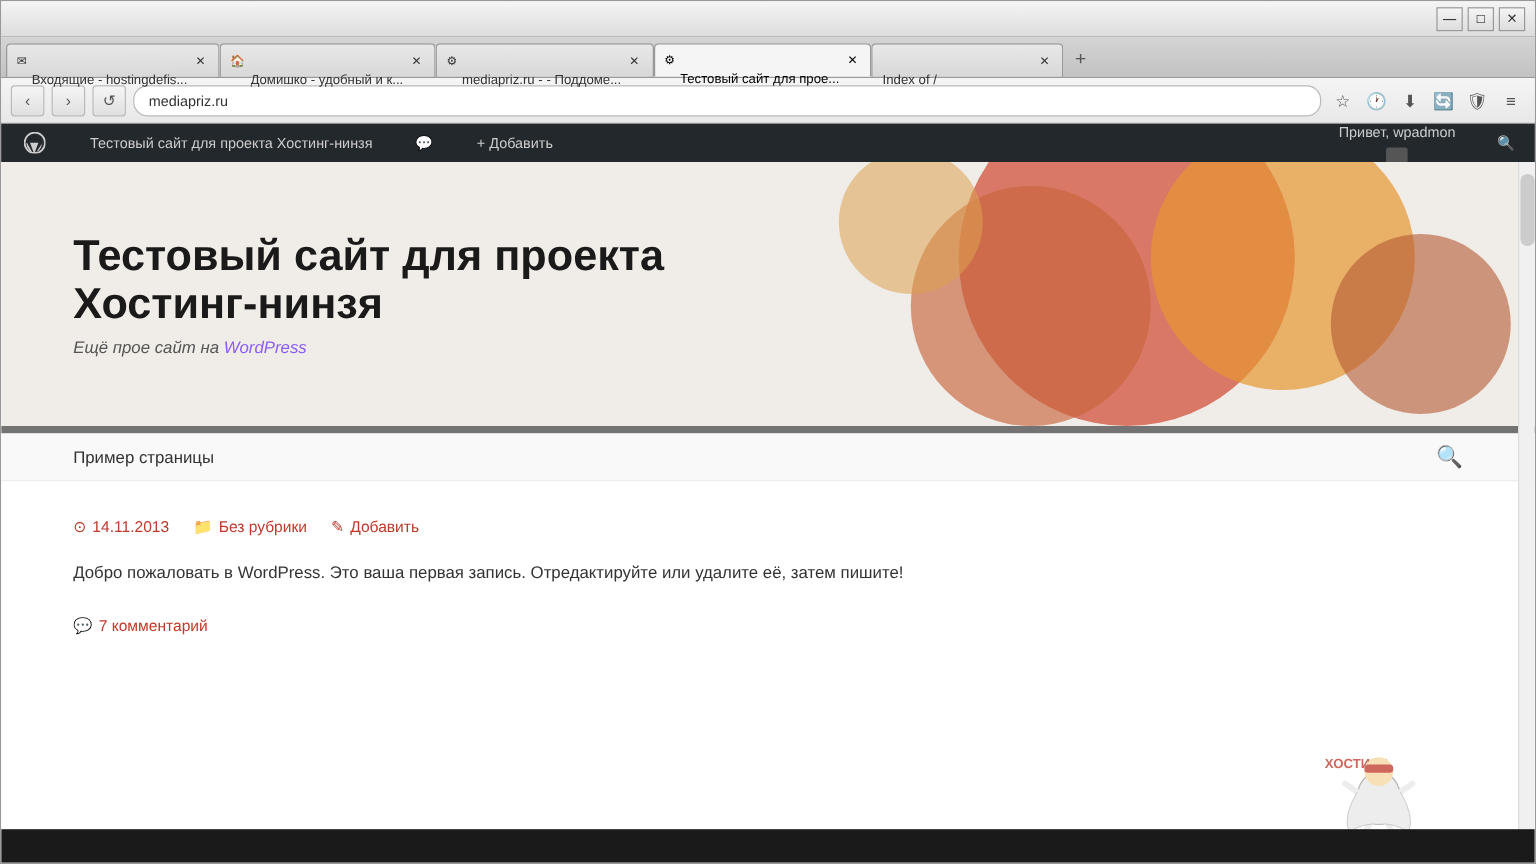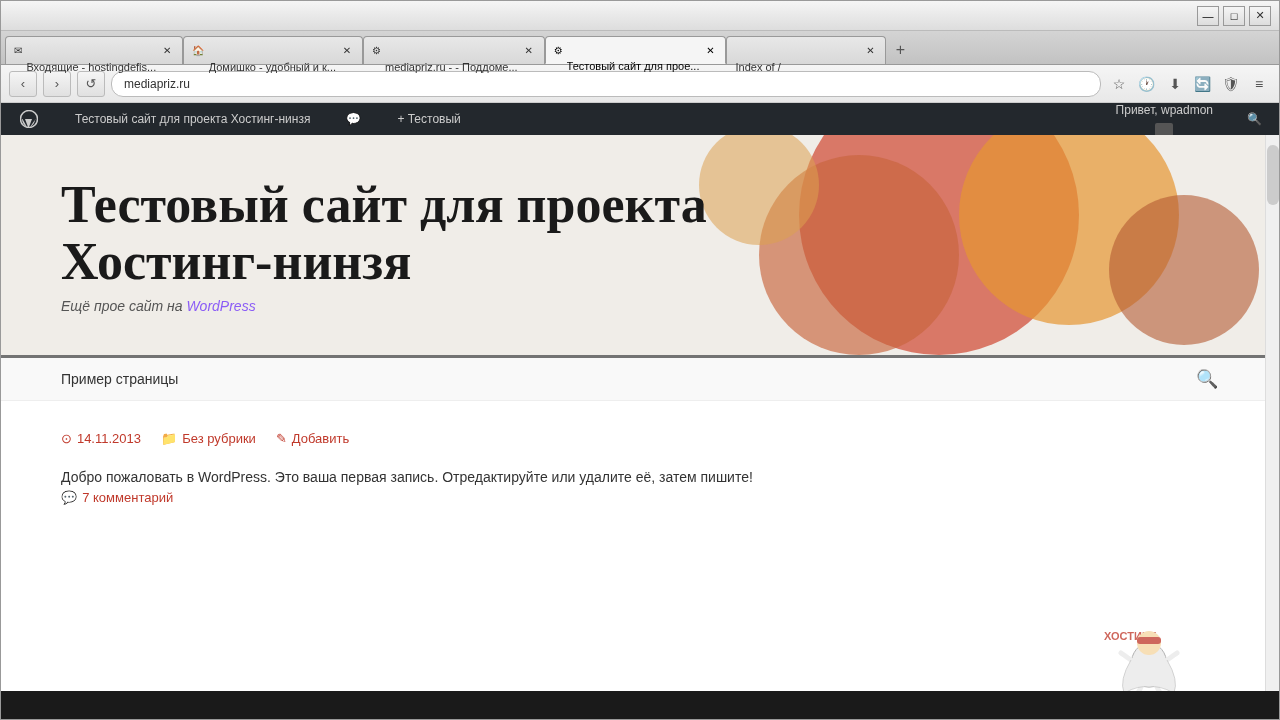--- a/index.html
+++ b/index.html
@@ -232,43 +232,43 @@
     }
 
     
     .circle {
       position: absolute;
       border-radius: 50%;
     }
 
     .site-title-area { position: relative; z-index: 2; }
     .site-title {
-      font-family: Liberation Serif, serif;
-      font-size: 52px;
+      font-family: Liberation Sans, sans-serif;
+      font-size: 36px;
       font-weight: bold;
       color: #1a1a1a;
       line-height: 1.1;
       text-shadow: none;
     }
     .site-tagline {
       font-size: 14px;
       color: #555;
       font-style: italic;
       margin-top: 8px;
     }
     .tagline-wp {
       color: #8b5cf6;
     }
 
     
     .site-nav {
       height: 46px;
       background: #f9f9f9;
       border-bottom: 1px solid #eee;
-      border-top: 3px solid #737373;
+      border-top: 6px solid #737373;
       display: flex;
       align-items: center;
       padding: 0 60px;
       justify-content: space-between;
     }
     .nav-menu {
       display: flex;
       gap: 20px;
     }
     .nav-menu-item {
@@ -305,20 +305,21 @@
       display: flex;
       align-items: center;
       gap: 5px;
       color: #c0392b;
     }
     .meta-icon { font-size: 13px; }
     .post-body {
       font-size: 14px;
       color: #333;
       line-height: 1.7;
+      margin-bottom: 24px;
     }
     .post-comments {
       font-size: 13px;
       color: #c0392b;
       display: flex;
       align-items: center;
       gap: 5px;
     }
 
     
@@ -430,21 +431,21 @@
         </svg>
       </div>
     </div>
     <div class="wp-admin-item">
       <span>Тестовый сайт для проекта Хостинг-нинзя</span>
     </div>
     <div class="wp-admin-item">
       <span>💬</span>
     </div>
     <div class="wp-admin-item">
-      <span>+ Тестовый</span>
+      <span>+ Добавить</span>
     </div>
     <div class="wp-admin-spacer"></div>
     <div class="wp-greeting">
       <span>Привет, wpadmon</span>
       <div style="width:18px;height:18px;background:#555;border-radius:2px;"></div>
     </div>
     <div class="wp-search-icon">🔍</div>
   </div>
 
   <div class="website-content">

